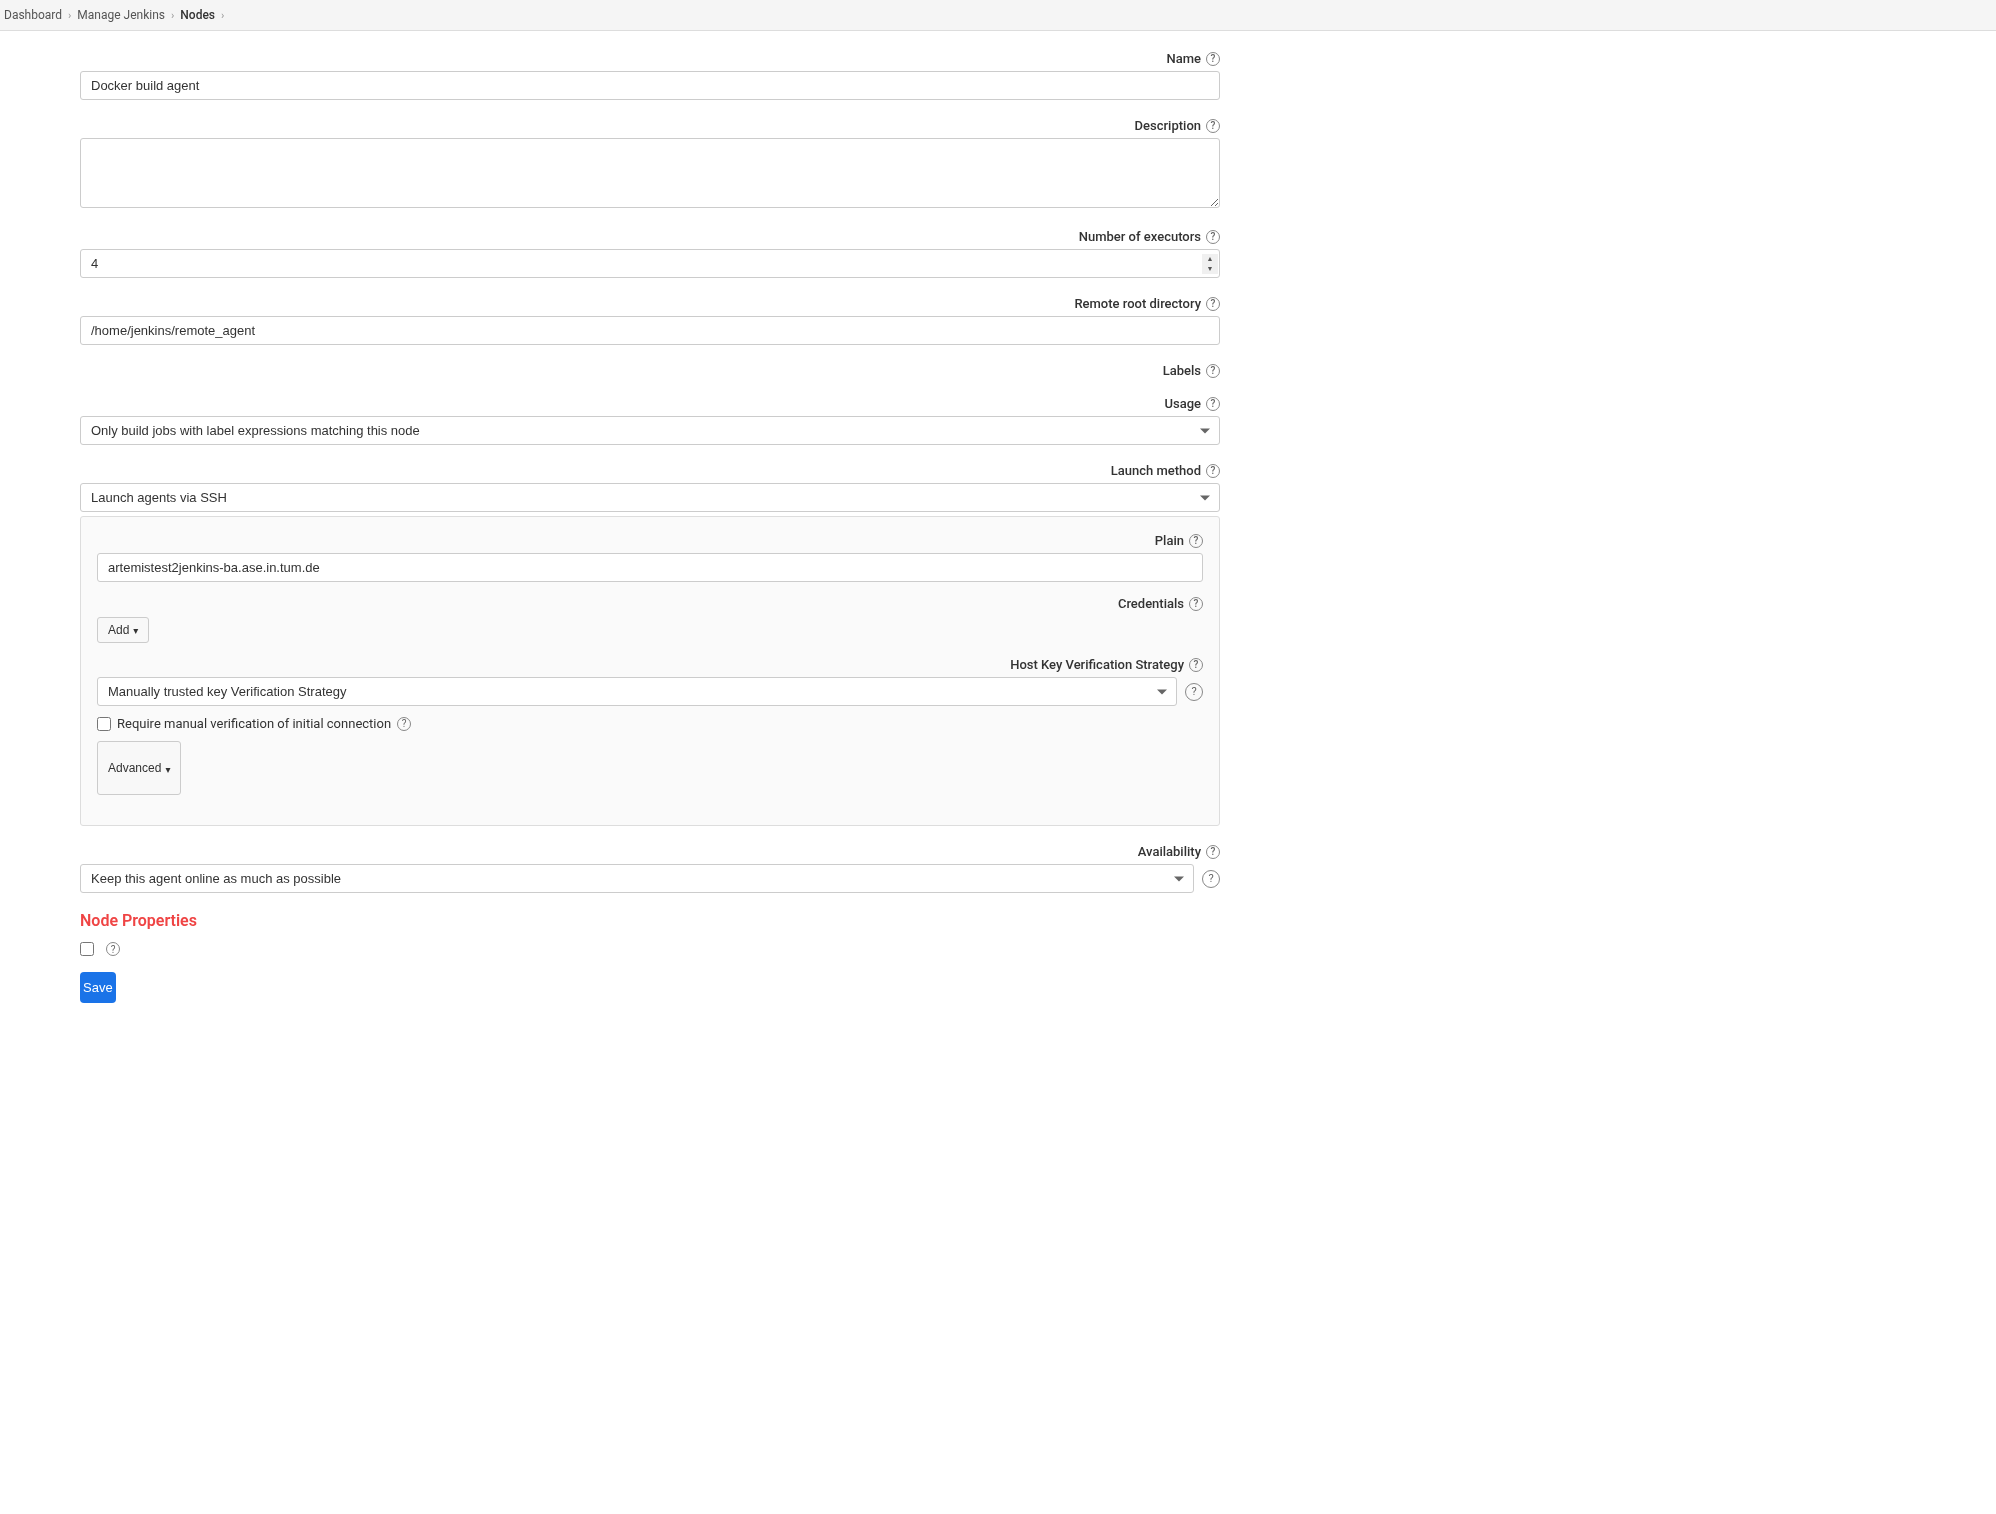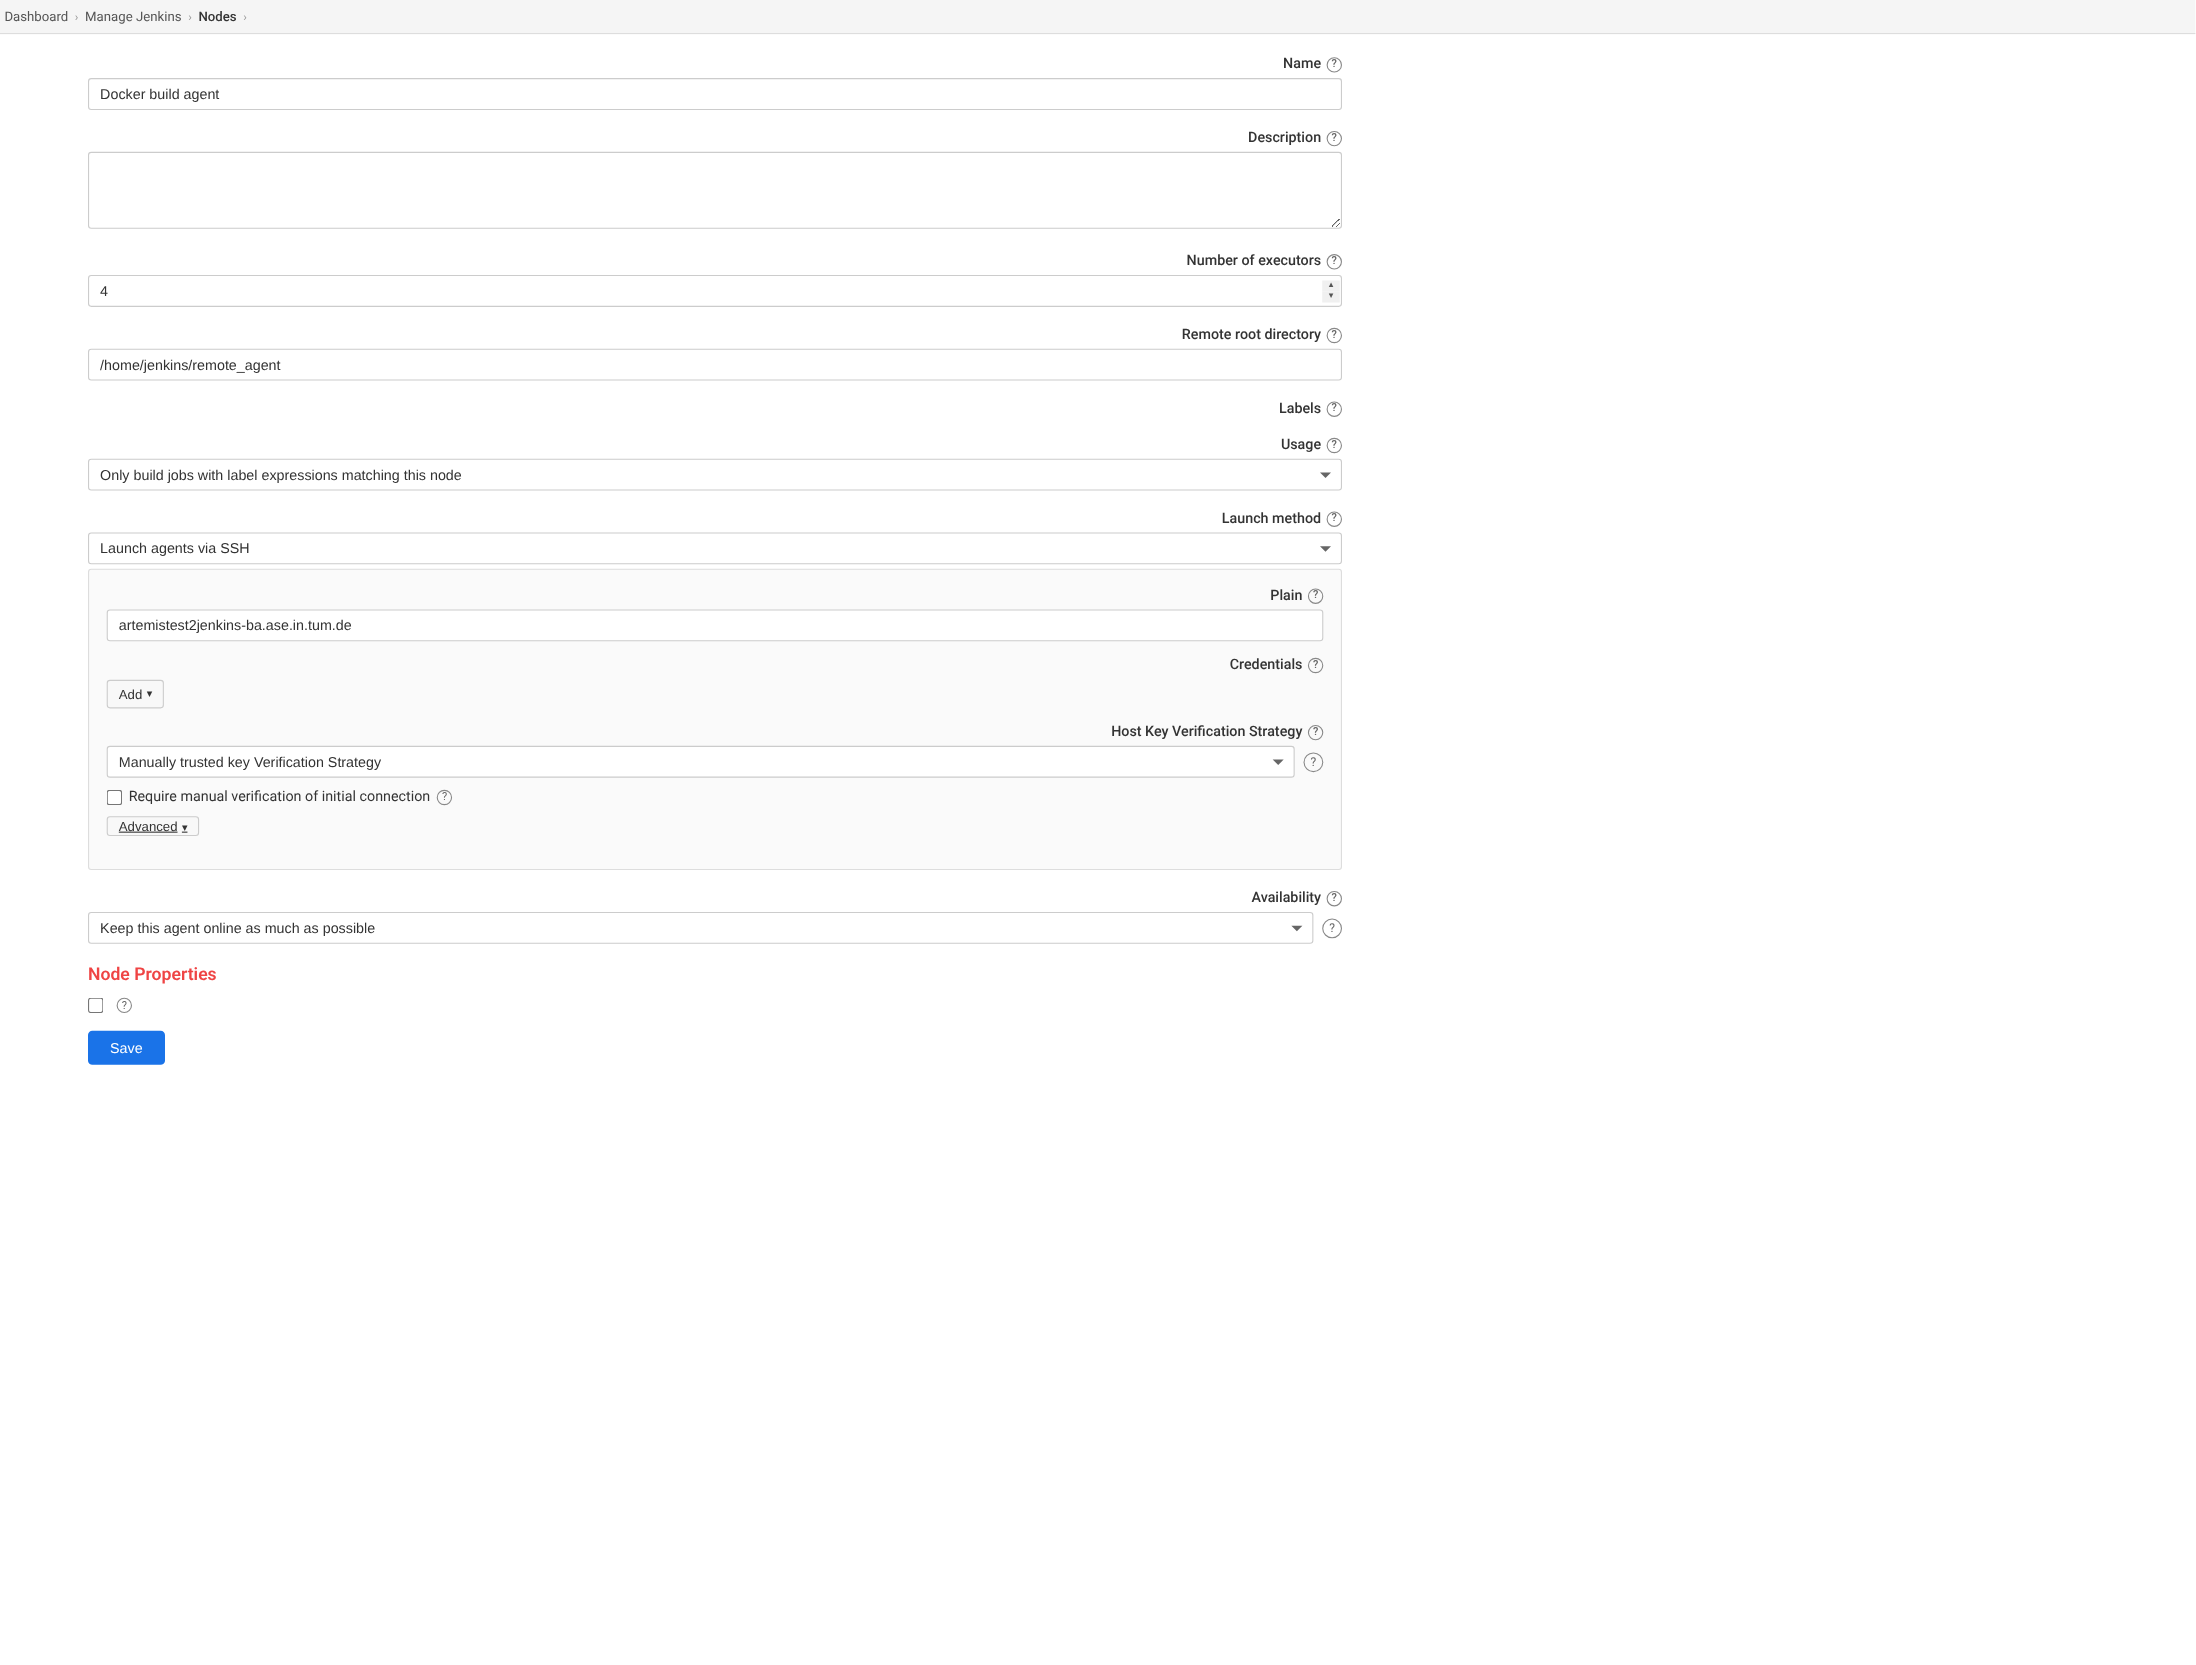--- a/index.html
+++ b/index.html
@@ -174,26 +174,25 @@
       font-size: 13px;
       color: #333;
     }
     .advanced-button {
       display: inline-flex;
       align-items: flex-end;
       gap: 4px;
       border: 1px solid #ccc;
       background: #f8f8f8;
       border-radius: 3px;
-      padding: 1px 10px;
+      padding: 19px 10px;
       font-size: 12px;
       cursor: pointer;
       color: #333;
       margin-top: 10px;
-      text-decoration: underline;
     }
     .advanced-button .arrow { font-size: 10px; }
     .question-circle-lg {
       display: inline-flex;
       align-items: center;
       justify-content: center;
       width: 18px;
       height: 18px;
       border: 1px solid #888;
       border-radius: 50%;
@@ -207,21 +206,21 @@
       font-weight: 600;
       color: #ef4444;
       margin-bottom: 12px;
       margin-top: 8px;
     }
     .save-button {
       background: #1a73e8;
       color: #fff;
       border: none;
       border-radius: 4px;
-      padding: 8px 20px;
+      padding: 8px 3px;
       font-size: 13px;
       cursor: pointer;
       margin-top: 16px;
     }
     .node-props-section {
       margin-top: 8px;
     }
     .select-with-help {
       display: flex;
       align-items: center;

